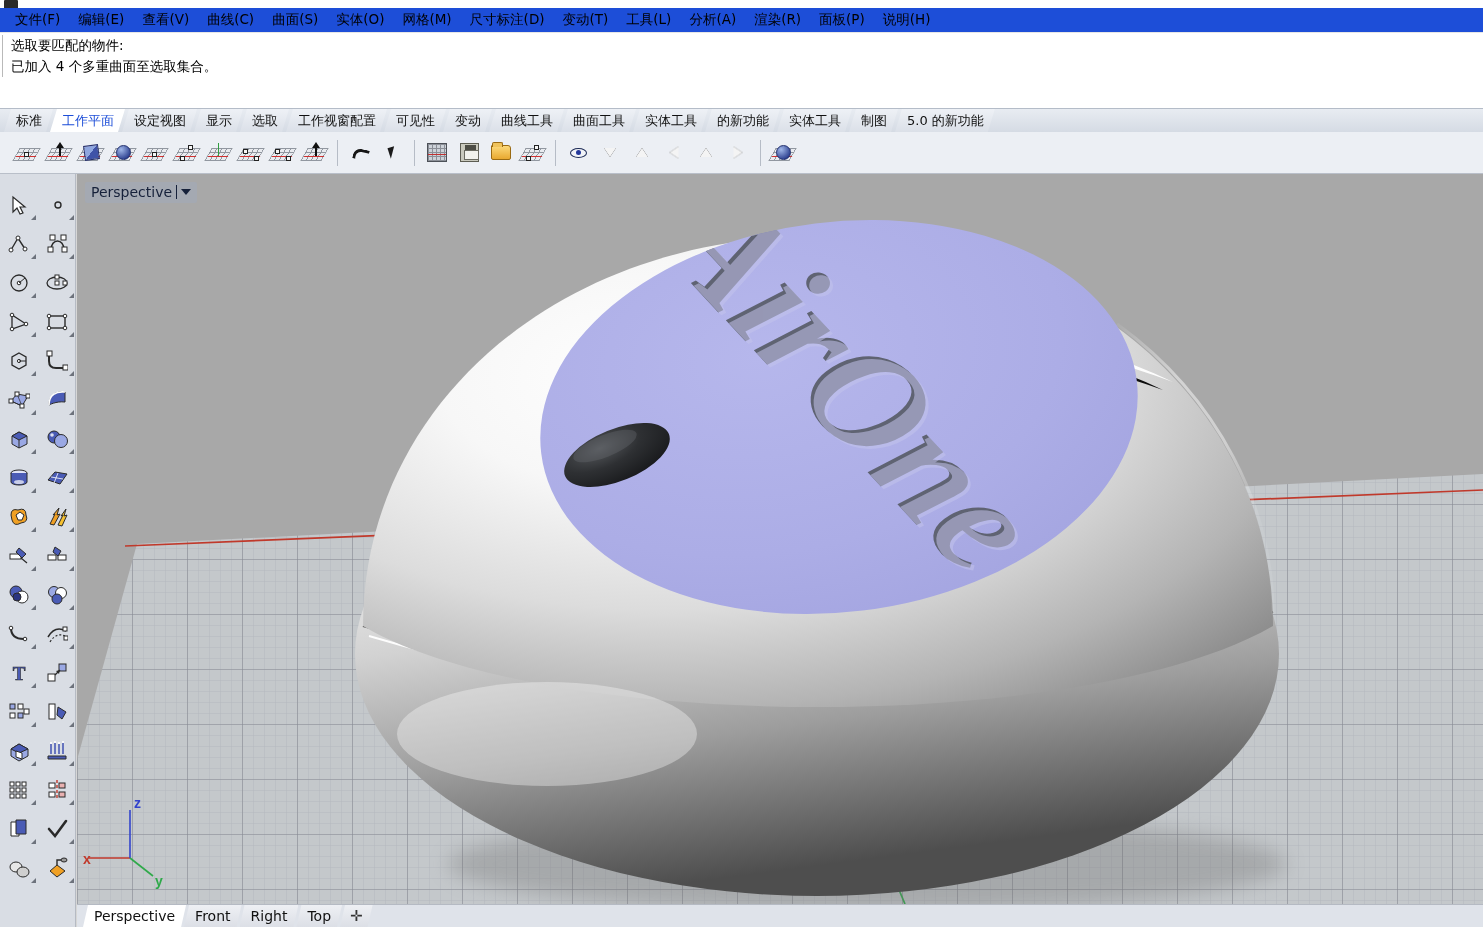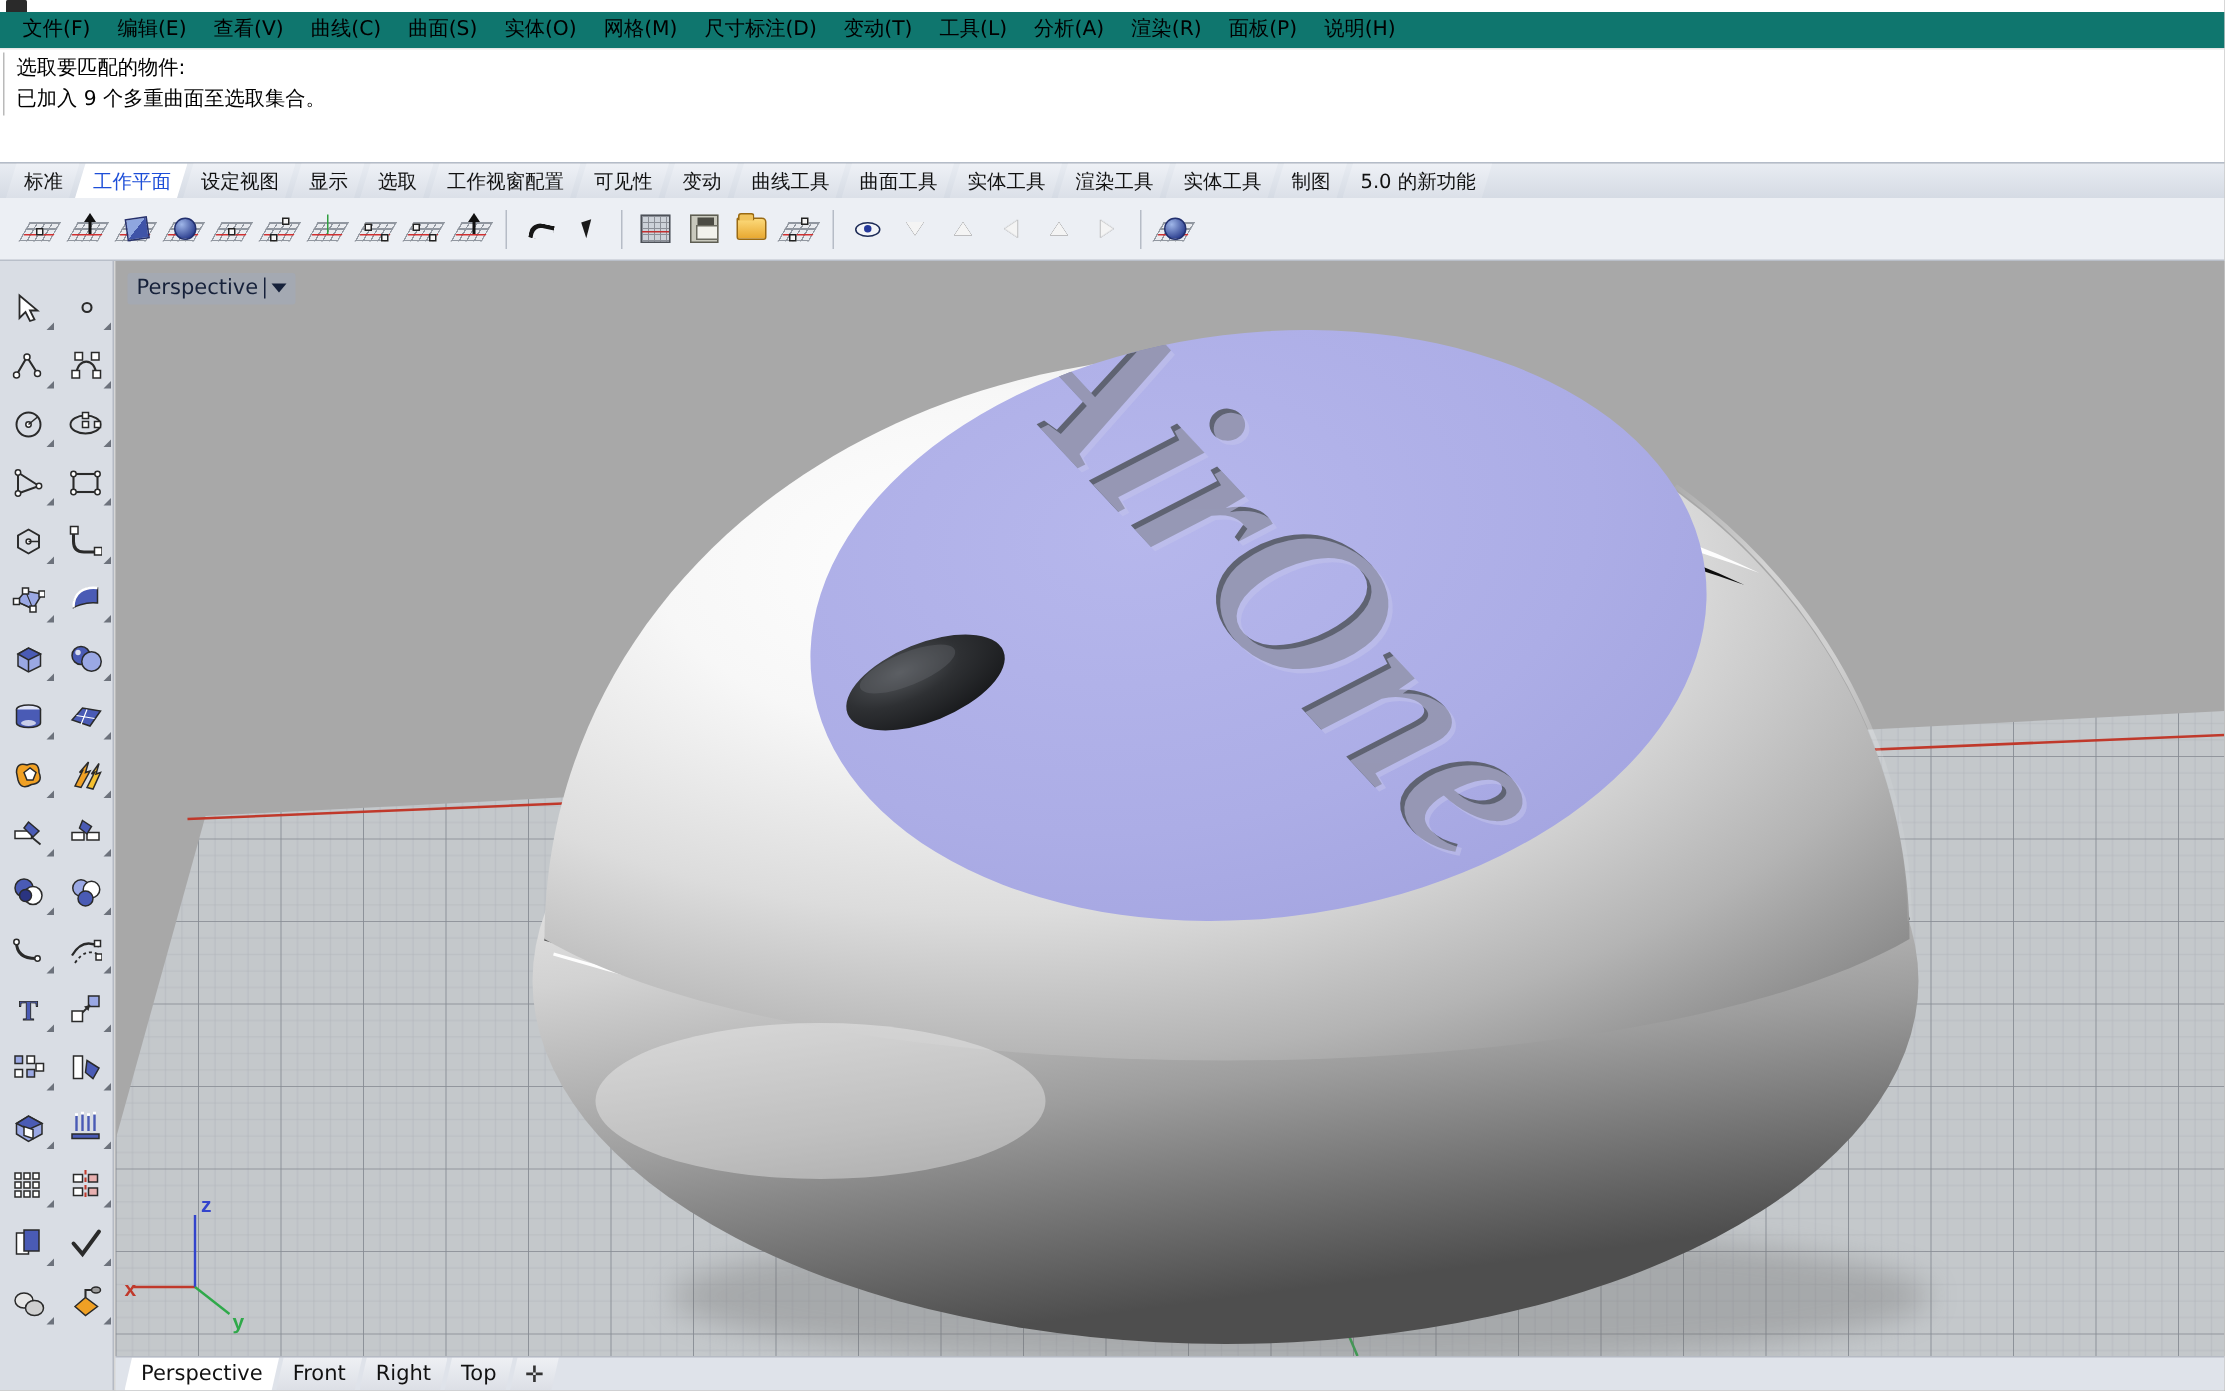--- a/index.html
+++ b/index.html
@@ -16,21 +16,21 @@
     background: #ffffff; overflow: hidden;
   }
   .titlebar .ticon {
     position: absolute; left: 4px; top: 0px; width: 14px; height: 9px;
     background: #2a2a2a; border-radius: 1px;
   }
 
   
   .menubar {
     position: absolute; left: 0; top: 8px; width: 1483px; height: 24px;
-    background: #0f766e;
+    background: #1d4ed8;
     display: flex; align-items: center; padding-left: 6px;
   }
   .menu-item {
     font-size: 13.5px; color: #000; padding: 2px 9px 3px 9px;
     white-space: nowrap; cursor: default; line-height: 17px;
   }
 
   
   .cmdarea {
     position: absolute; left: 0; top: 32px; width: 1483px; height: 76px;
@@ -271,36 +271,36 @@
       <div class="menu-item">变动(T)</div>
       <div class="menu-item">工具(L)</div>
       <div class="menu-item">分析(A)</div>
       <div class="menu-item">渲染(R)</div>
       <div class="menu-item">面板(P)</div>
       <div class="menu-item">说明(H)</div>
     </div>
 
   <div class="cmdarea">
     <div class="cmdline">选取要匹配的物件:</div>
-    <div class="cmdline">已加入 9 个多重曲面至选取集合。</div>
+    <div class="cmdline">已加入 4 个多重曲面至选取集合。</div>
   </div>
 
   <div class="tabbar" id="tabbar">
     <div class="tab">标准</div>
       <div class="tab active">工作平面</div>
       <div class="tab">设定视图</div>
       <div class="tab">显示</div>
       <div class="tab">选取</div>
       <div class="tab">工作视窗配置</div>
       <div class="tab">可见性</div>
       <div class="tab">变动</div>
       <div class="tab">曲线工具</div>
       <div class="tab">曲面工具</div>
       <div class="tab">实体工具</div>
-      <div class="tab">渲染工具</div>
+      <div class="tab">的新功能</div>
       <div class="tab">实体工具</div>
       <div class="tab">制图</div>
       <div class="tab">5.0 的新功能</div>
       <div class="tabfill"></div>
   </div>
 
   <div class="icontoolbar" id="icontoolbar">
       <div class="tbtn">
         <span class="gmini">
           <span class="plane"></span>

